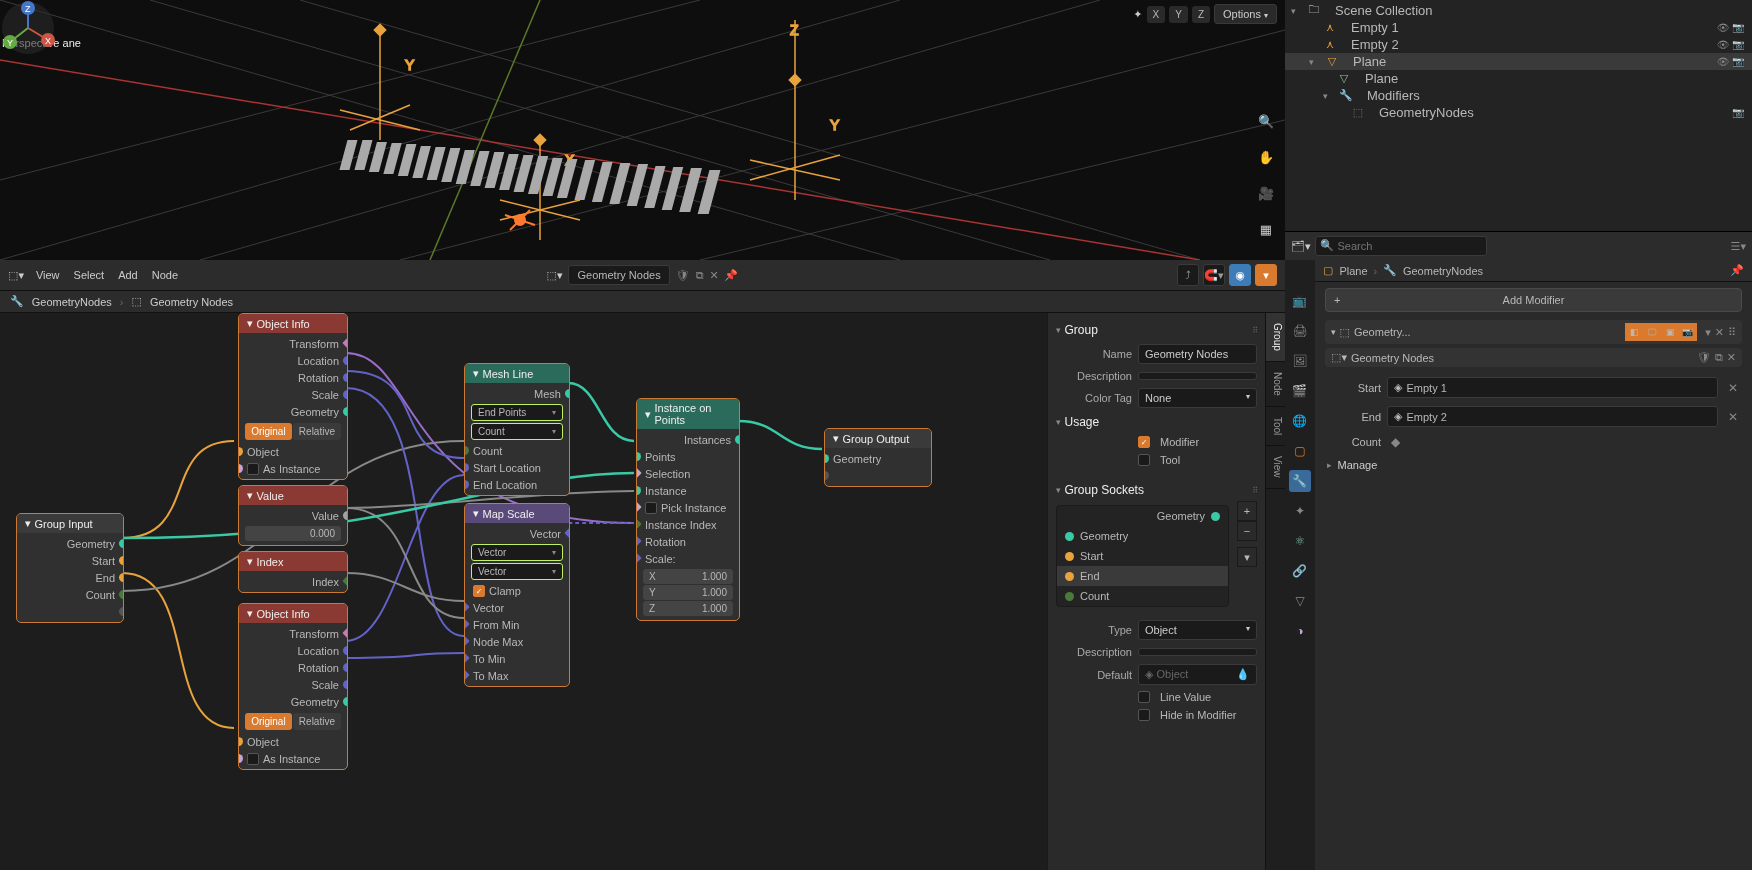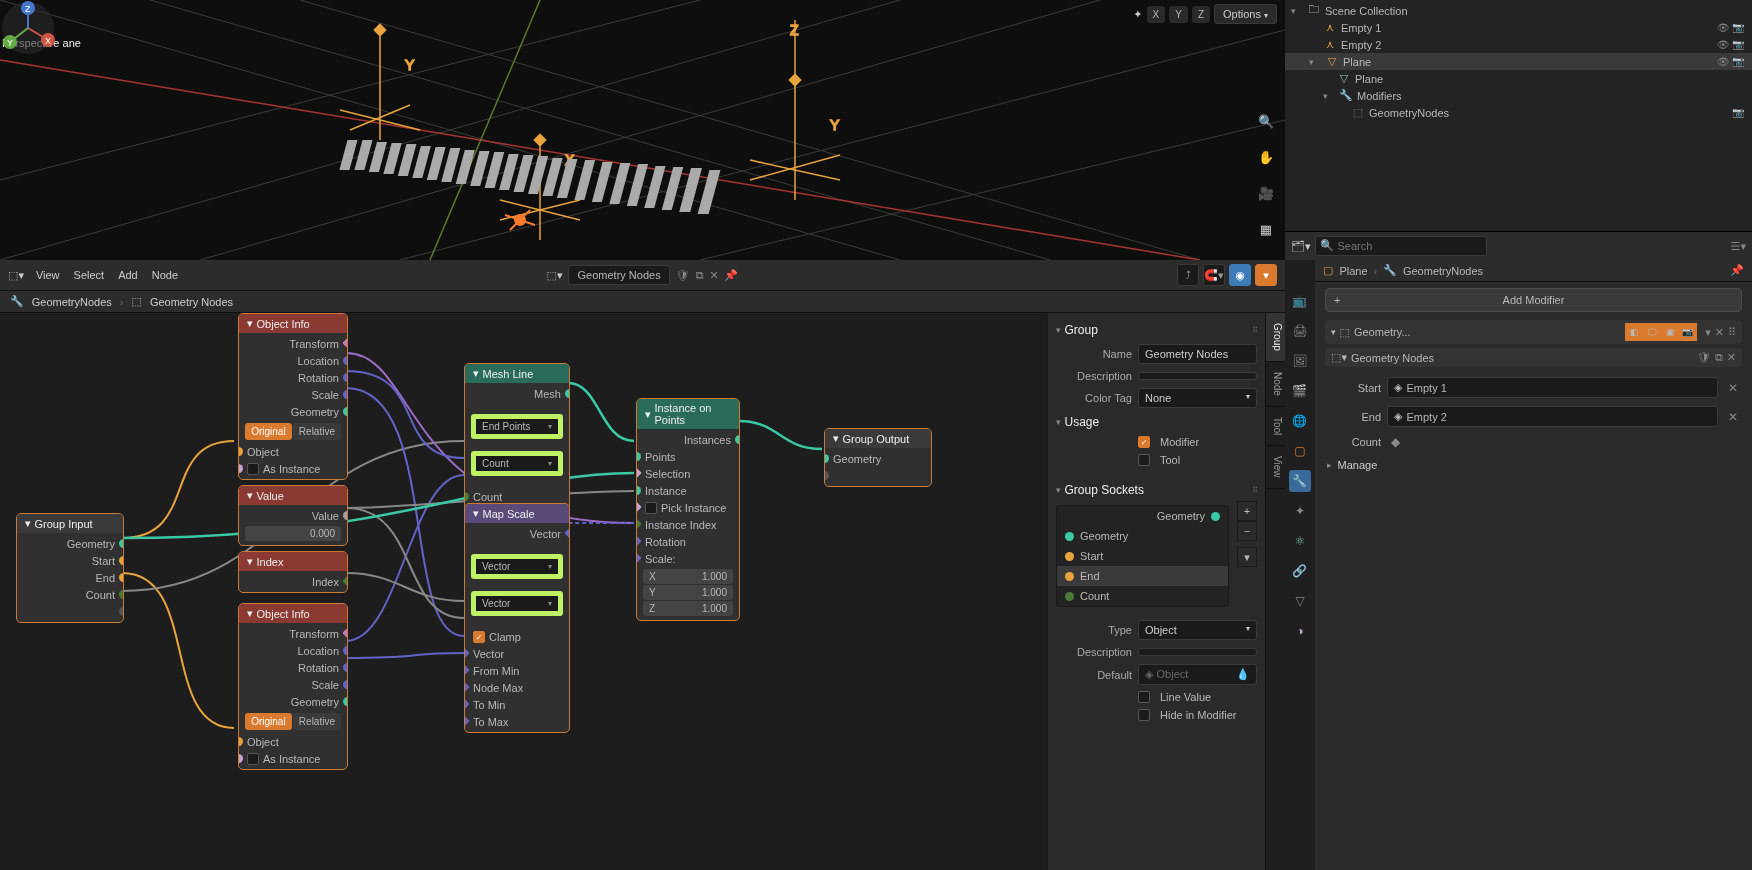--- a/index.html
+++ b/index.html
@@ -19,21 +19,21 @@
 .vp-icon { width: 22px; height: 22px; display: flex; align-items: center; justify-content: center; color: #ccc; font-size: 13px; }
 
 
 .outliner { grid-column: 2 / 4; grid-row: 1; background: #232323; display: flex; flex-direction: column; }
 .tree { flex: 1; padding: 2px 0; overflow: auto; }
 .tree-row { display: flex; align-items: center; gap: 4px; padding: 2px 6px; height: 17px; }
 .tree-row.sel { background: #3a3a3a; }
 .tree-indent { display: inline-block; }
 .tree-disclose { width: 12px; color: #888; font-size: 9px; }
 .tree-icon { width: 14px; text-align: center; font-size: 11px; }
-.tree-label { flex: 1; font-size: 11px; }
+.tree-label { flex: 1; font-size: 13px; margin-left: 10px; }
 .tree-vis { display: flex; gap: 2px; color: #888; }
 .tree-vis span { width: 14px; text-align: center; font-size: 10px; }
 .ic-coll { color: #e0e0e0; }
 .ic-empty { color: #e8a33d; }
 .ic-plane { color: #e8a33d; }
 .ic-mesh { color: #8bc9a0; }
 .ic-mod { color: #888; }
 
 .outliner-search { background: #2c2c2c; padding: 4px 6px; display: flex; gap: 4px; align-items: center; border-top: 1px solid #000; }
 .outliner-search input { flex: 1; background: #1a1a1a; border: 1px solid #3a3a3a; color: #ccc; padding: 3px 6px 3px 22px; border-radius: 3px; font-size: 11px; }
@@ -72,21 +72,21 @@
 .socket.geom { background: #3ac9a5; }
 .socket.vec { background: #6363c7; }
 .socket.obj { background: #e8a33d; }
 .socket.float { background: #a1a1a1; }
 .socket.int { background: #4a7a3a; }
 .socket.bool { background: #c7a3d4; }
 .socket.diamond { border-radius: 1px; transform: rotate(45deg); width: 8px; height: 8px; }
 .node-btn-row { display: flex; gap: 1px; padding: 3px 6px; }
 .node-btn { flex: 1; background: #3a3a3a; padding: 3px 6px; text-align: center; border-radius: 3px; font-size: 10px; }
 .node-btn.active-orange { background: #d97a2e; color: #fff; }
-.node-select { background: #1a1a1a; border: 5px solid #bef264; padding: 2px 6px; border-radius: 3px; font-size: 10px; margin: 12px 6px; display: flex; justify-content: space-between; align-items: center; }
+.node-select { background: #1a1a1a; border: 1px solid #bef264; padding: 2px 6px; border-radius: 3px; font-size: 10px; margin: 2px 6px; display: flex; justify-content: space-between; align-items: center; }
 .node-select .chev { font-size: 8px; color: #888; }
 .node-check { width: 12px; height: 12px; background: #1a1a1a; border: 1px solid #555; border-radius: 2px; margin-right: 4px; display: inline-flex; align-items: center; justify-content: center; font-size: 8px; }
 .node-check.on-orange { background: #d97a2e; border-color: #d97a2e; color: #fff; }
 .node-field { background: #444; border-radius: 3px; padding: 2px 6px; margin: 2px 6px; display: flex; justify-content: space-between; font-size: 10px; }
 .node-xyz { display: flex; flex-direction: column; gap: 1px; padding: 2px 6px; }
 .node-xyz-row { background: #444; border-radius: 3px; padding: 2px 6px; display: flex; justify-content: space-between; font-size: 10px; }
 
 
 .ne-sidebar { position: absolute; right: 0; top: 0; bottom: 0; width: 238px; background: #2a2a2a; border-left: 1px solid #1a1a1a; display: flex; }
 .ne-side-tabs { width: 20px; background: #1f1f1f; display: flex; flex-direction: column; border-left: 1px solid #111; }

